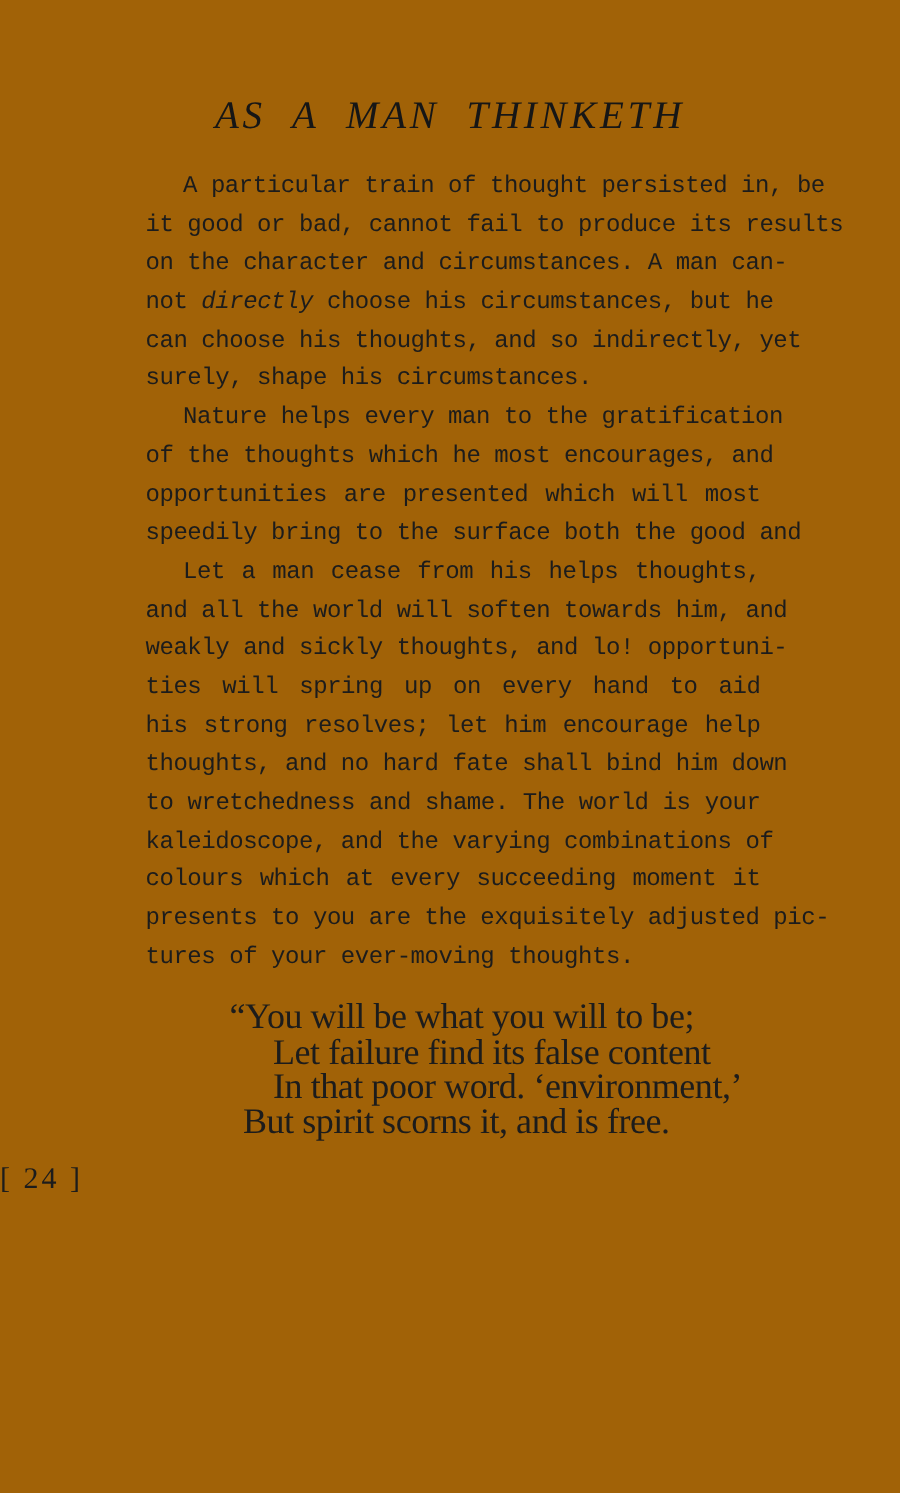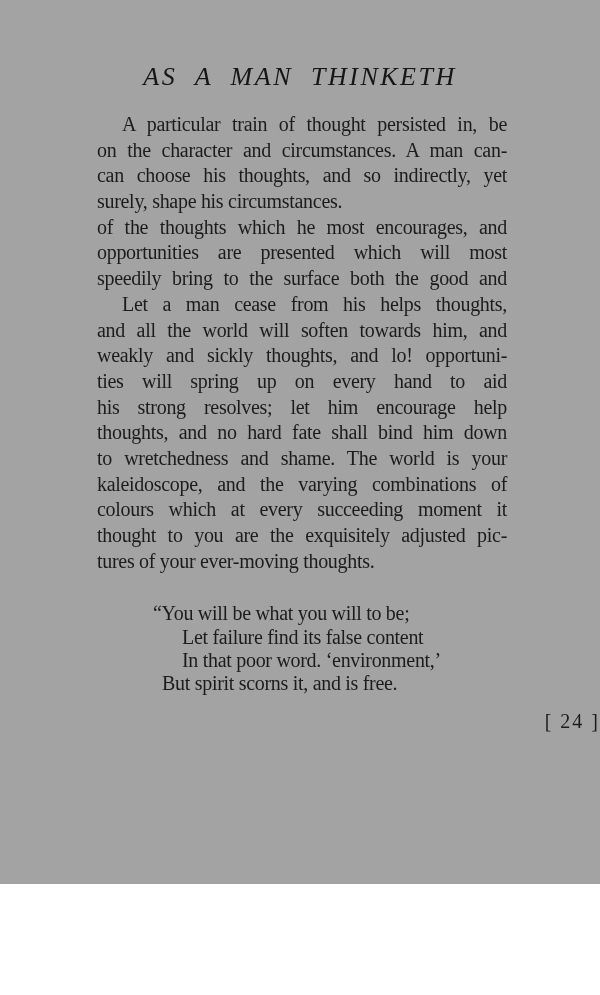--- a/index.html
+++ b/index.html
@@ -3,114 +3,118 @@
 <meta charset="utf-8">
 <style>
   html, body {
     margin: 0;
     padding: 0;
     background: #ffffff;
   }
   .page {
     position: relative;
     width: 600px;
-    height: 884px;
-    background: #a3a3a3;
+    height: 995px;
+    background: #a16207;
     overflow: hidden;
     font-family: "Liberation Serif", "DejaVu Serif", serif;
     color: #1c1c1c;
   }
   .title {
     padding-top: 62px;
     width: 600px;
     text-align: center;
     font-style: italic;
     font-size: 26px;
     line-height: 30px;
     letter-spacing: 2.5px;
     word-spacing: 9px;
     font-weight: 500;
     color: #161616;
     white-space: nowrap;
   }
   .text-block {
     margin: 20px 0 0 97px;
     width: 410px;
-    font-size: 20px;
+    font-size: 16px;
     letter-spacing: -0.3px;
+    font-family: Liberation Mono, monospace;
   }
   .line {
     height: 25.7px;
     line-height: 25.7px;
     text-align: justify;
     text-align-last: justify;
     white-space: nowrap;
   }
   .line.last {
     text-align-last: left;
   }
   .line.indent {
     text-indent: 25px;
   }
   .line em {
     font-style: italic;
   }
   .verse-block {
-    margin: 28px 0 0 97px;
+    margin: 16px 0 0 97px;
     width: 410px;
-    font-size: 20px;
+    font-size: 24px;
     letter-spacing: -0.3px;
   }
   .vline {
     height: 23.2px;
     line-height: 23.2px;
     white-space: nowrap;
   }
   .v1 { margin-left: 56px; }
   .v2 { margin-left: 85px; }
   .v3 { margin-left: 85px; }
   .v4 { margin-left: 65px; }
   .page-number {
     margin-top: 14px;
     width: 600px;
-    text-align: right;
+    text-align: left;
     font-size: 20px;
     line-height: 24px;
     letter-spacing: 2px;
     color: #1c1c1c;
   }
 </style>
 </head>
 <body>
 
 <div class="page">
 
   <div class="title">AS A MAN THINKETH</div>
 
   <div class="text-block">
 
     <div class="line indent">A particular train of thought persisted in, be</div>
+    <div class="line">it good or bad, cannot fail to produce its results</div>
     <div class="line">on the character and circumstances. A man can-</div>
+    <div class="line"><span>not</span> <em>directly</em> <span>choose his circumstances, but he</span></div>
     <div class="line">can choose his thoughts, and so indirectly, yet</div>
     <div class="line last">surely, shape his circumstances.</div>
 
+    <div class="line indent">Nature helps every man to the gratification</div>
     <div class="line">of the thoughts which he most encourages, and</div>
     <div class="line">opportunities are presented which will most</div>
     <div class="line">speedily bring to the surface both the good and</div>
 
     <div class="line indent">Let a man cease from his helps thoughts,</div>
     <div class="line">and all the world will soften towards him, and</div>
     <div class="line">weakly and sickly thoughts, and lo! opportuni-</div>
     <div class="line">ties will spring up on every hand to aid</div>
     <div class="line">his strong resolves; let him encourage help</div>
     <div class="line">thoughts, and no hard fate shall bind him down</div>
     <div class="line">to wretchedness and shame.  The world is your</div>
     <div class="line">kaleidoscope, and the varying combinations of</div>
     <div class="line">colours which at every succeeding moment it</div>
-    <div class="line">thought to you are the exquisitely adjusted pic-</div>
+    <div class="line">presents to you are the exquisitely adjusted pic-</div>
     <div class="line last">tures of your ever-moving thoughts.</div>
   </div>
 
   <div class="verse-block">
     <div class="vline v1">“You will be what you will to be;</div>
     <div class="vline v2">Let failure find its false content</div>
     <div class="vline v3">In that poor word. ‘environment,’</div>
     <div class="vline v4">But spirit scorns it, and is free.</div>
   </div>
 

